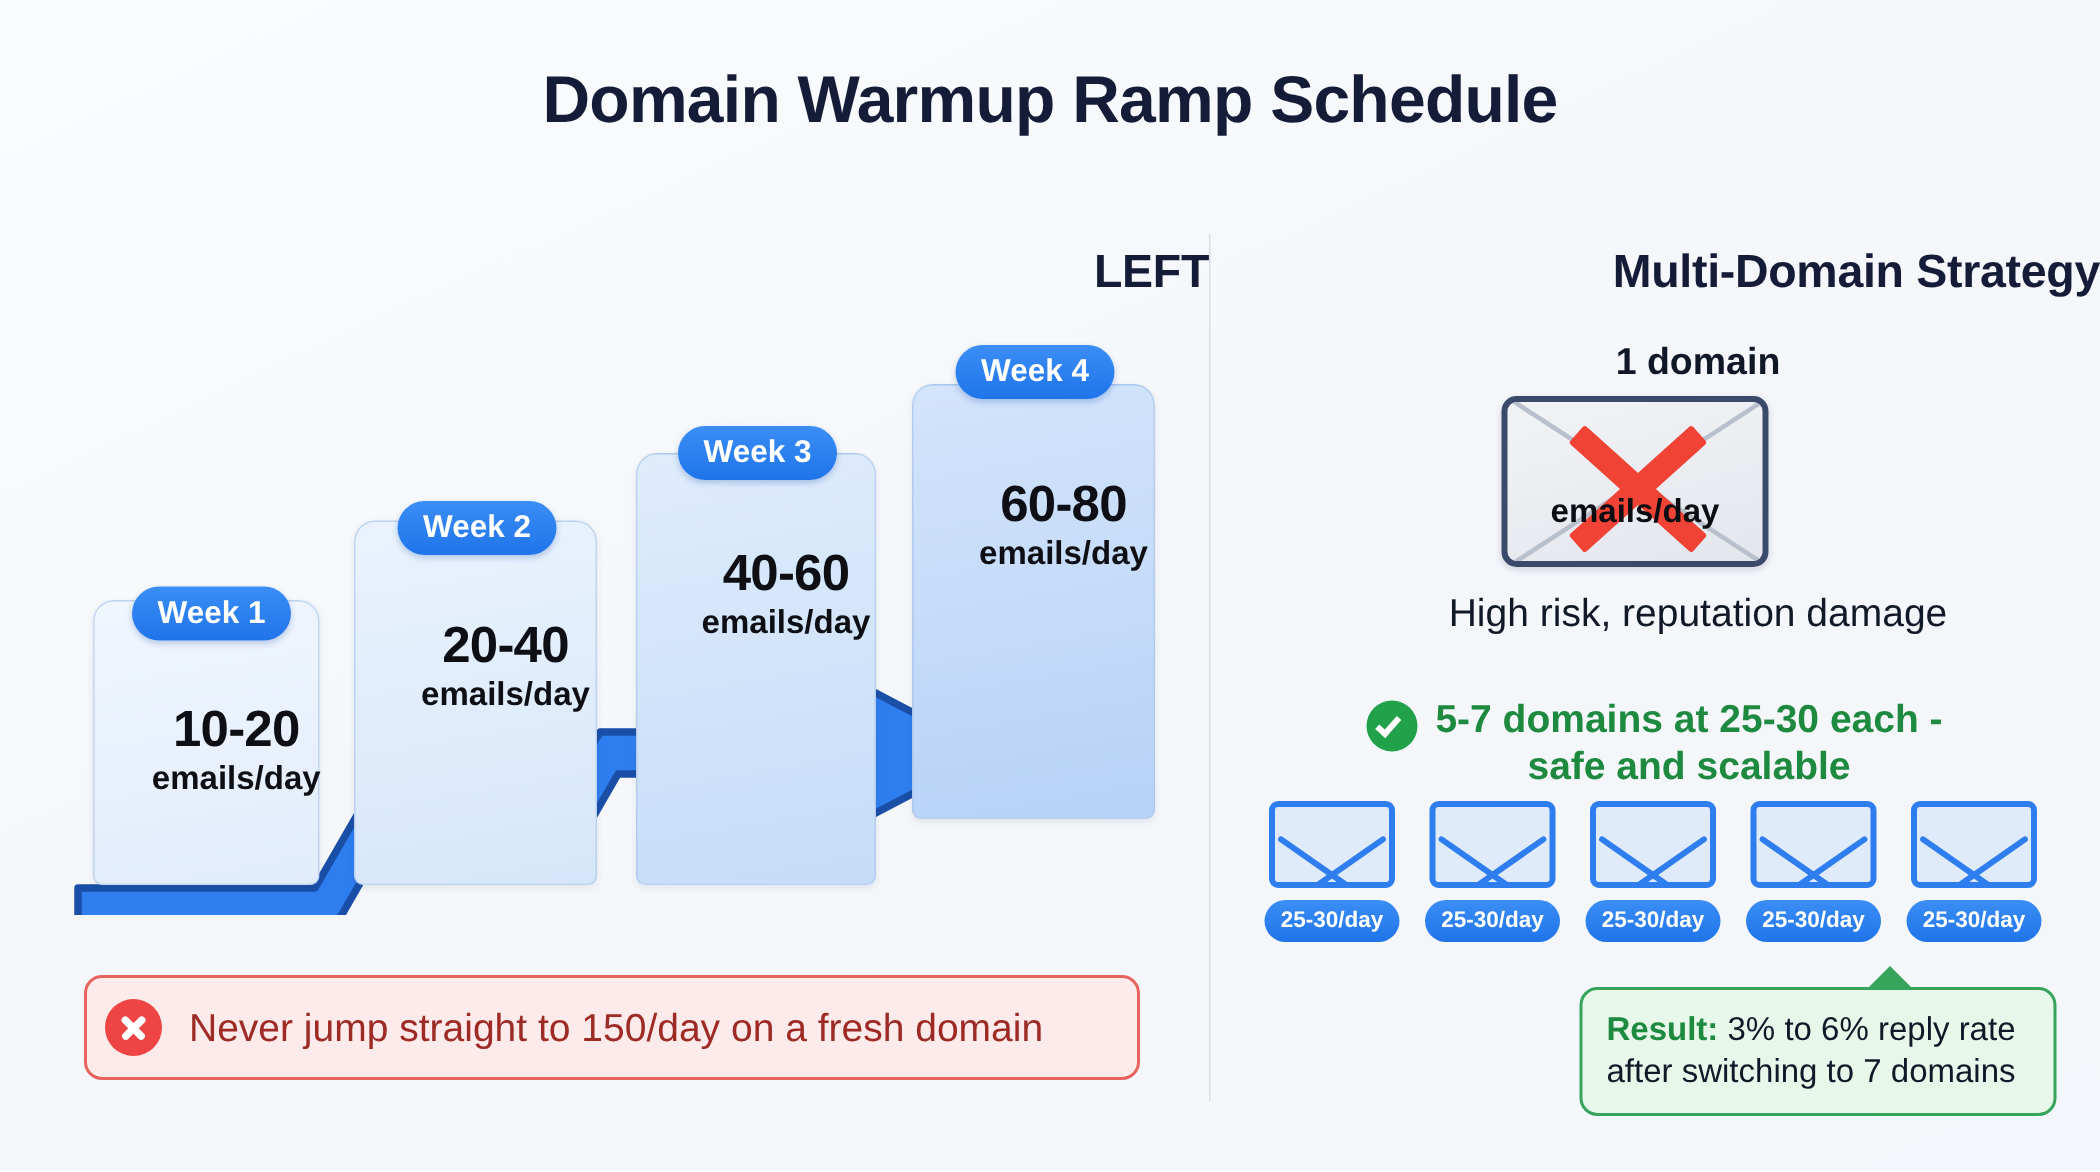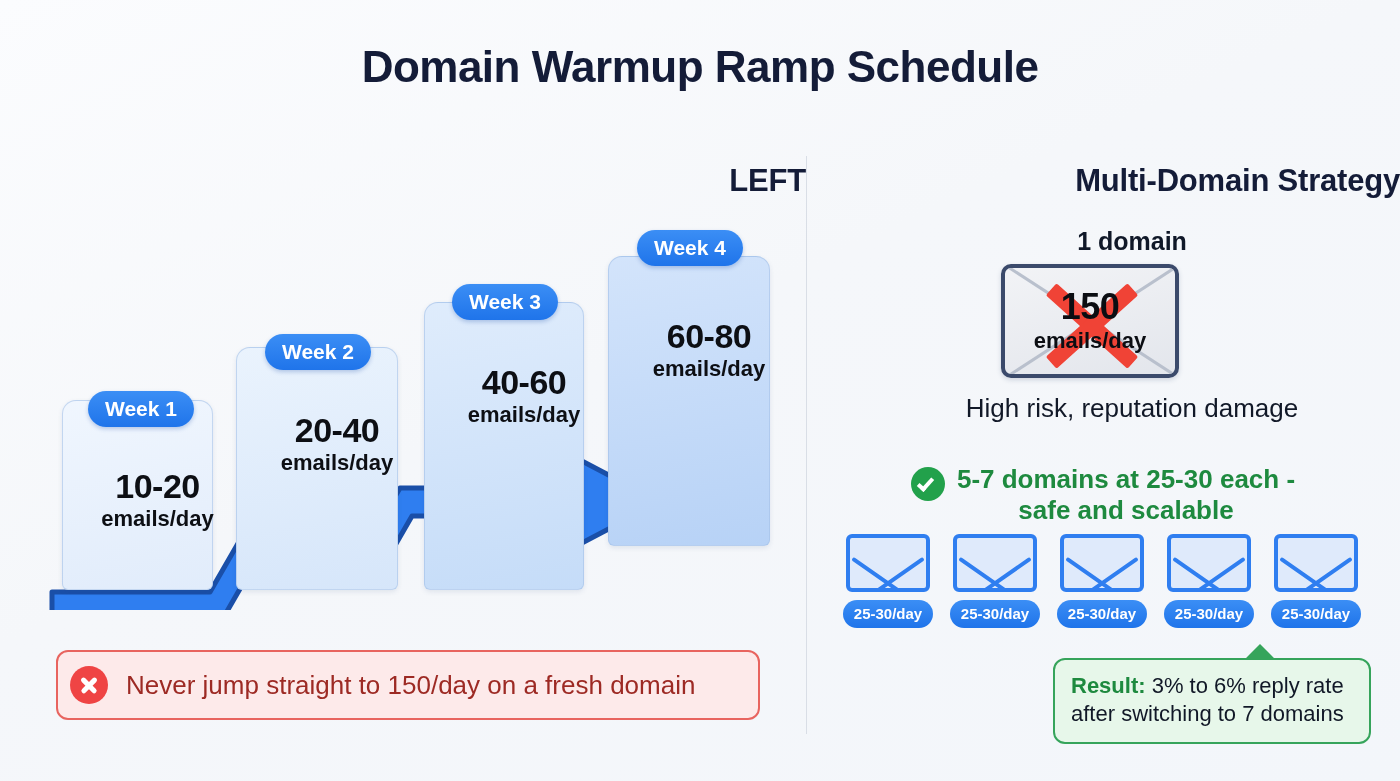--- a/index.html
+++ b/index.html
@@ -423,21 +423,20 @@
 
   <div class="r-center" id="one-domain">1 domain</div>
 
   <div id="big-envelope">
     <div class="fold f1"></div>
     <div class="fold f2"></div>
     <div class="red-x">
       <span class="a"></span>
         <span class="b"></span>
     </div>
-    <div id="big-env-num">150</div>
     <div id="big-env-unit">emails/day</div>
   </div>
 
   <div class="r-center" id="high-risk">High risk, reputation damage</div>
 
   <div id="good-row">
     <div id="check-circle"></div>
     <div id="good-text">
       <div>5-7 domains at 25-30 each -</div>
       <div>safe and scalable</div>

